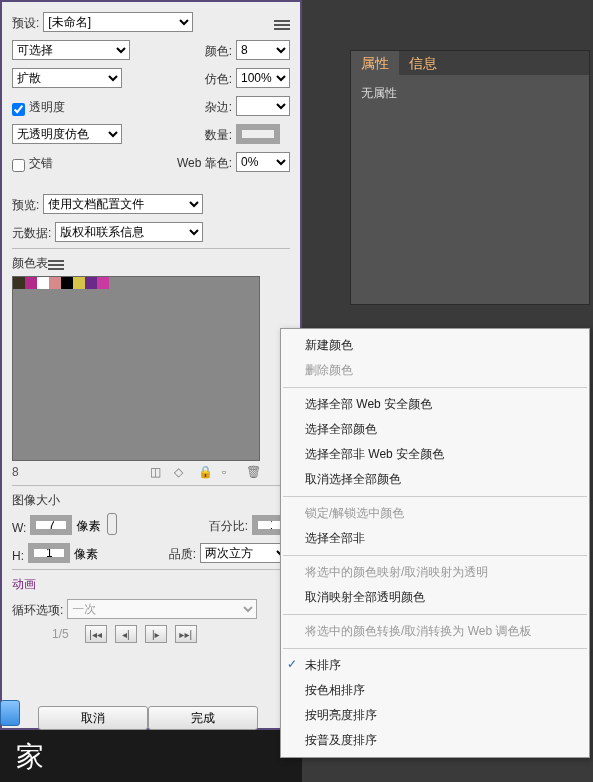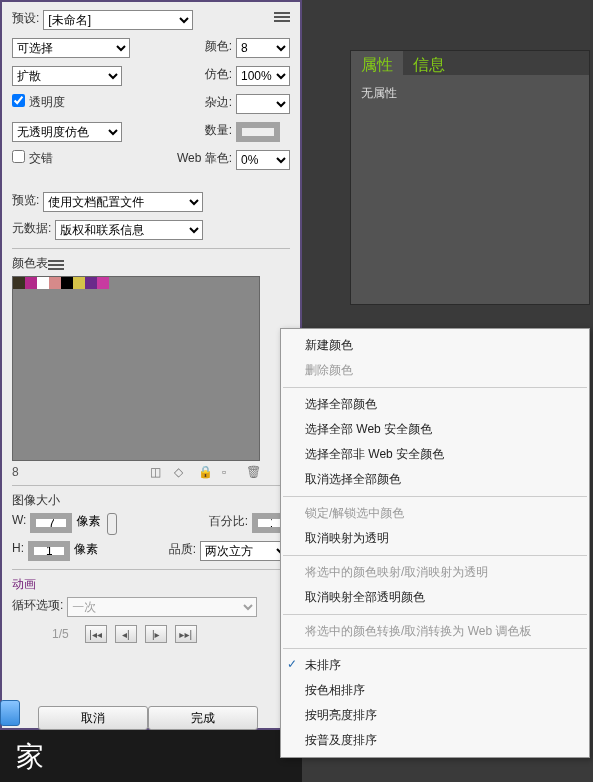--- a/index.html
+++ b/index.html
@@ -1,21 +1,21 @@
 <!DOCTYPE html>
 <html><head>
 <meta charset="utf-8">
 <style>
 * { box-sizing: border-box; margin: 0; padding: 0; font-family: "Microsoft YaHei", "SimSun", sans-serif; font-size: 12px; }
 body { background: #3a3a3a; width: 593px; height: 782px; overflow: hidden; position: relative; }
 
 .panel-left { position: absolute; left: 0; top: 0; width: 302px; height: 730px; background: #ededed; border: 2px solid #5a4a7a; }
 .panel-inner { padding: 8px 10px; }
 
-.row { display: flex; align-items: flex-start; margin-bottom: 6px; height: 22px; }
+.row { display: flex; align-items: flex-end; margin-bottom: 6px; height: 22px; }
 .row label { margin-right: 4px; color: #333; }
 .row .gap { flex: 1; }
 
 select { height: 20px; border: 1px solid #888; background: #ffffff; font-size: 12px; }
 input[type=text] { height: 20px; border: 6px solid #a3a3a3; padding: 0 12px; font-size: 12px; }
 input[type=checkbox] { margin-right: 4px; }
 
 .menu-icon { width: 16px; height: 14px; display: inline-flex; flex-direction: column; justify-content: space-between; cursor: pointer; padding: 2px 0; }
 .menu-icon span { height: 2px; background: #555; }
 
@@ -34,21 +34,21 @@
 
 .anim-bar { display: flex; align-items: center; gap: 8px; margin-top: 4px; }
 .nav-btn { width: 22px; height: 18px; background: linear-gradient(#fafafa,#ddd); border: 1px solid #999; font-size: 10px; display: flex; align-items: center; justify-content: center; color: #555; }
 
 .bottom-buttons { position: absolute; left: 0; top: 700px; display: flex; padding: 6px 20px; }
 .bottom-buttons button { width: 110px; height: 24px; background: linear-gradient(#fafafa,#e0e0e0); border: 1px solid #999; border-radius: 3px; }
 .blue-edge { position: absolute; left: 0; top: 700px; width: 20px; height: 26px; background: linear-gradient(#8ac5ff,#3a8ee0); border: 1px solid #2a6db0; border-radius: 3px; }
 
 .props-panel { position: absolute; left: 350px; top: 50px; width: 240px; height: 255px; background: #535353; border: 1px solid #2a2a2a; }
 .props-tabs { display: flex; background: #3e3e3e; height: 24px; }
-.props-tabs .tab { padding: 4px 10px; color: #84cc16; font-size: 16px; }
+.props-tabs .tab { padding: 4px 10px; color: #fdba74; font-size: 14px; }
 .props-tabs .tab.active { background: #535353; }
 .props-body { padding: 10px; color: #ddd; }
 
 .context-menu { position: absolute; left: 280px; top: 328px; width: 310px; background: #f7f7f7; border: 1px solid #999; box-shadow: 2px 2px 6px rgba(0,0,0,0.3); padding: 4px 0; }
 .context-menu .mi { padding: 4px 24px; color: #222; cursor: default; position: relative; }
 .context-menu .mi.disabled { color: #999; }
 .context-menu .sep { border-top: 1px solid #ccc; margin: 4px 2px; }
 .context-menu .check::before { content: "✓"; position: absolute; left: 6px; color: #2a6db0; }
 
 .disabled-label { color: #701a75; }
@@ -216,27 +216,27 @@
     <div class="tab active">属性</div>
     <div class="tab">信息</div>
   </div>
   <div class="props-body">无属性</div>
 </div>
 
 <div class="context-menu">
   <div class="mi">新建颜色</div>
   <div class="mi disabled">删除颜色</div>
   <div class="sep"></div>
+  <div class="mi">选择全部 Web 安全颜色</div>
   <div class="mi">选择全部颜色</div>
-  <div class="mi">选择全部 Web 安全颜色</div>
   <div class="mi">选择全部非 Web 安全颜色</div>
   <div class="mi">取消选择全部颜色</div>
   <div class="sep"></div>
   <div class="mi disabled">锁定/解锁选中颜色</div>
-  <div class="mi">取消映射为透明</div>
+  <div class="mi">选择全部非</div>
   <div class="sep"></div>
   <div class="mi disabled">将选中的颜色映射/取消映射为透明</div>
   <div class="mi">取消映射全部透明颜色</div>
   <div class="sep"></div>
   <div class="mi disabled">将选中的颜色转换/取消转换为 Web 调色板</div>
   <div class="sep"></div>
   <div class="mi check">未排序</div>
   <div class="mi">按色相排序</div>
   <div class="mi">按明亮度排序</div>
   <div class="mi">按普及度排序</div>

